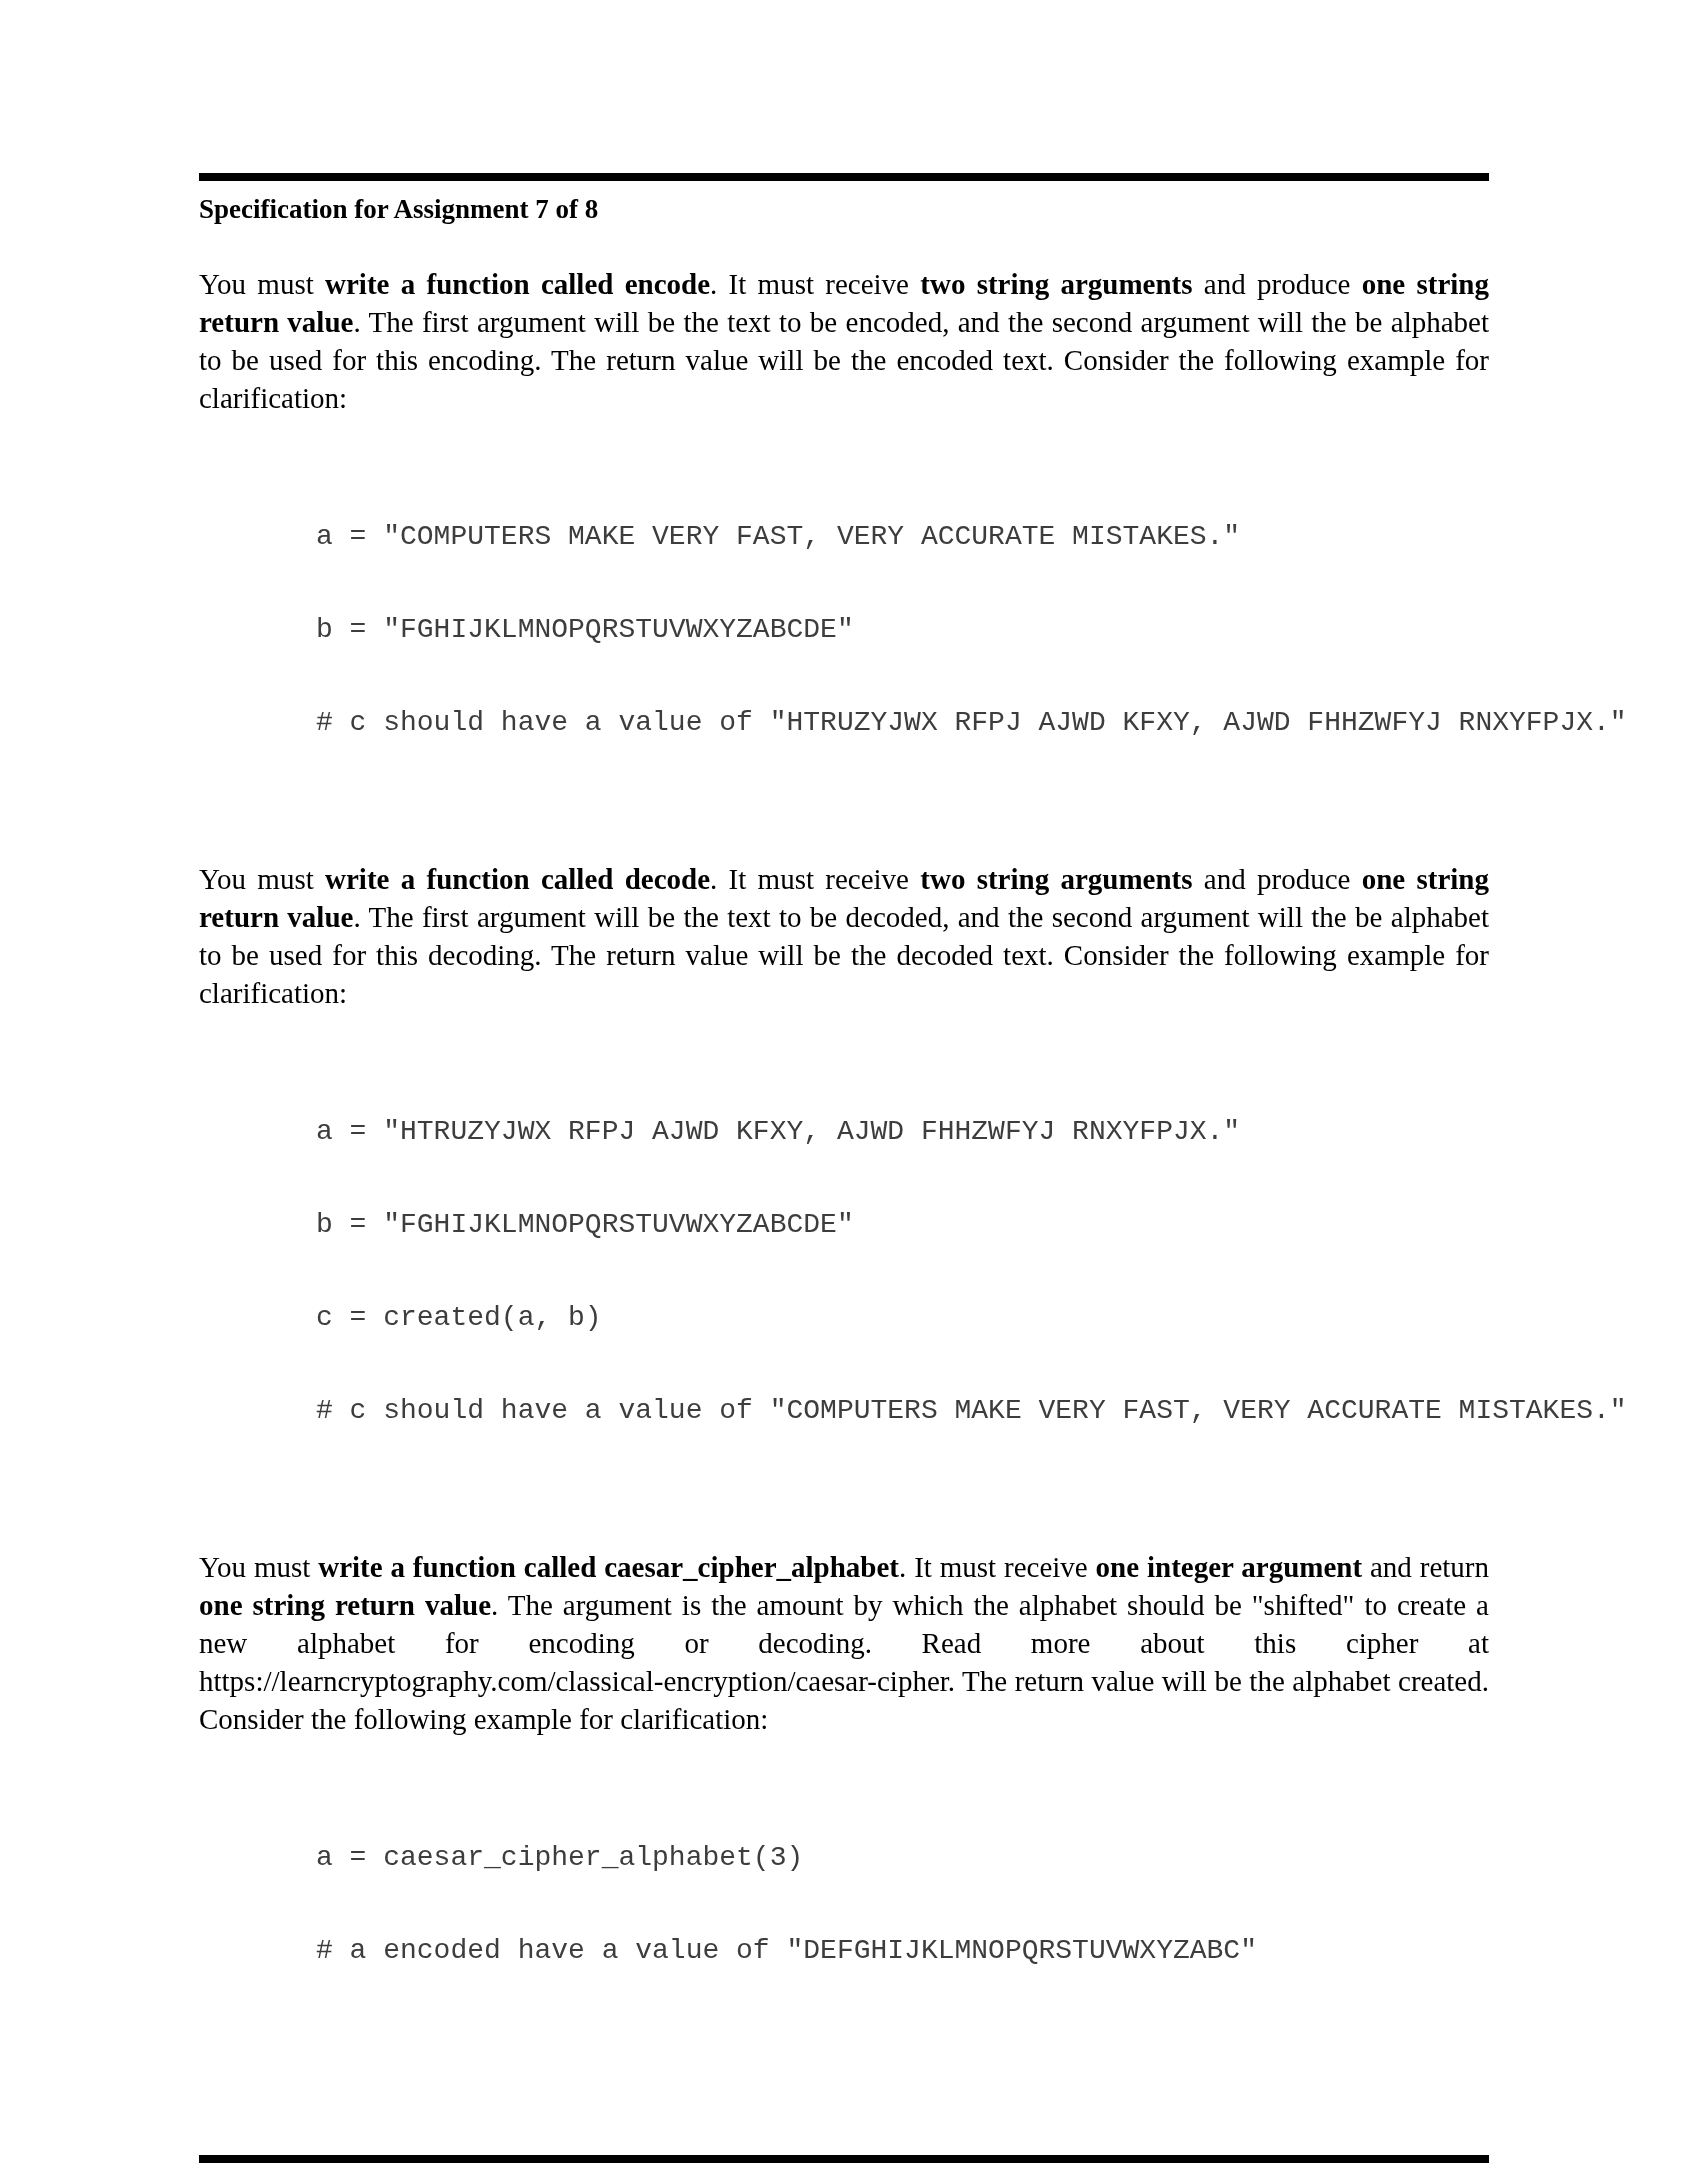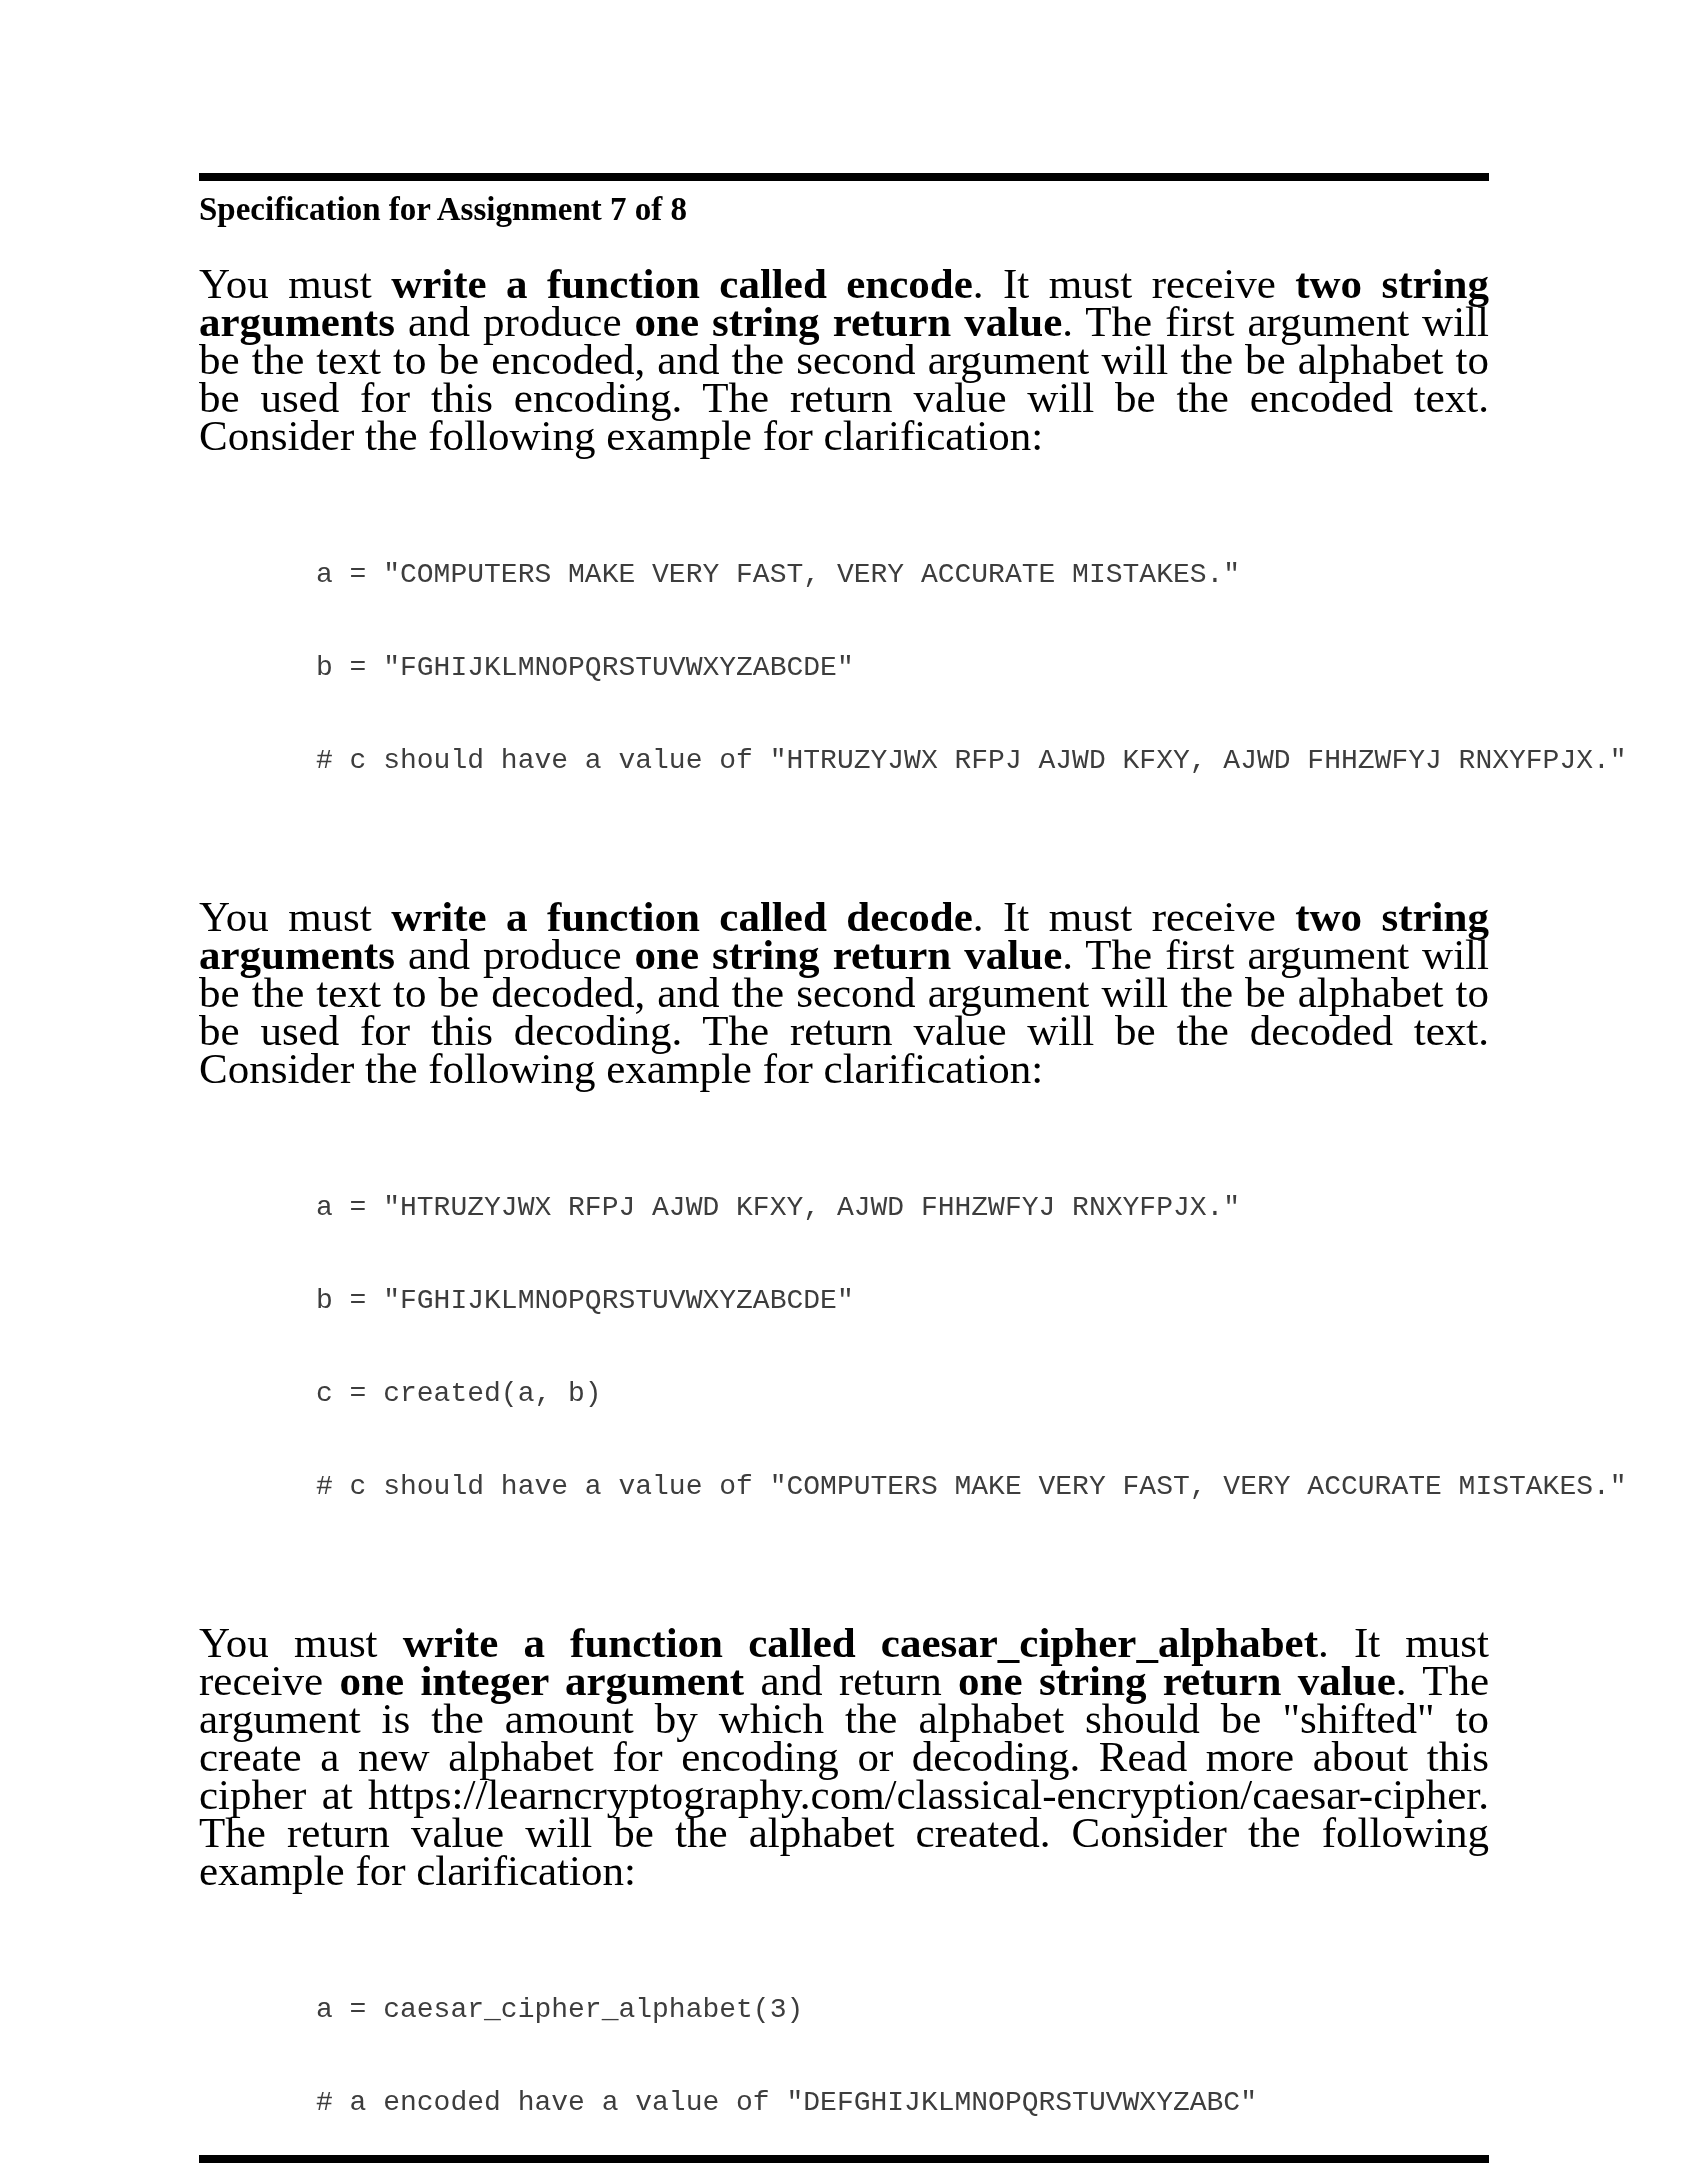--- a/index.html
+++ b/index.html
@@ -18,26 +18,26 @@
     left: 199px;
     top: 173px;
     width: 1290px;
   }
   .top-rule {
     height: 8px;
     background: #000000;
   }
   .heading {
     font-weight: bold;
-    font-size: 33px;
+    font-size: 27px;
     line-height: 38px;
     margin-top: 9.3px;
   }
   .para {
-    font-size: 43px;
+    font-size: 29px;
     line-height: 38px;
     text-align: justify;
     margin: 37px 0 0 0;
   }
   .para b { font-weight: bold; }
   .codeblock {
     font-family: "Liberation Mono", monospace;
     font-size: 28px;
     line-height: 31px;
     color: #3d3d3d;

